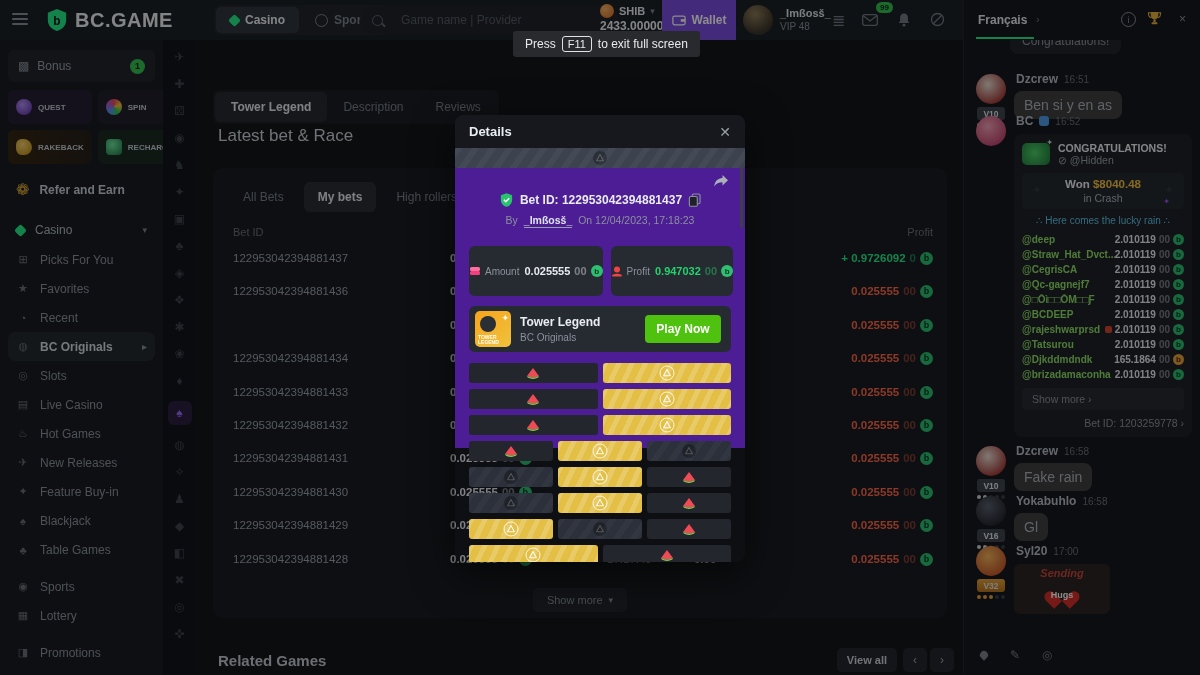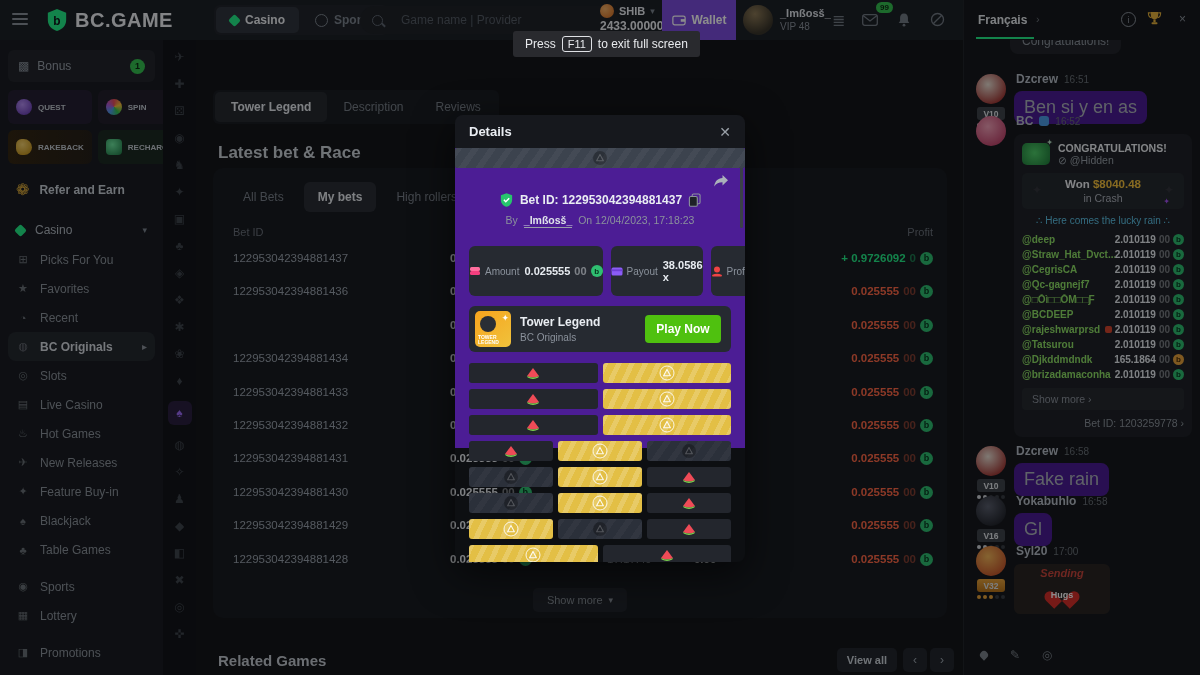--- a/index.html
+++ b/index.html
@@ -71,21 +71,21 @@
   .side-gap{height:8px;}
   
   .rail{position:absolute;left:163px;top:40px;width:33px;bottom:0;background:#13151a;display:flex;flex-direction:column;align-items:center;padding-top:10px;gap:13px;box-sizing:border-box;}
   .rail-ic{color:#3f454d;font-size:12px;line-height:14px;cursor:pointer;}
   .rail-ic.active{background:#2a2040;color:#9d6bf7;border-radius:6px;width:24px;height:24px;display:flex;align-items:center;justify-content:center;}
   
   .main{position:absolute;left:196px;top:40px;width:767px;bottom:0;background:#15171b;}
   .game-tabs{position:absolute;left:17px;top:50px;display:flex;background:#1b1e24;border-radius:6px;padding:2px;}
   .gtab{padding:0 16px;height:30px;line-height:30px;font-size:12px;color:#788089;border-radius:5px;cursor:pointer;}
   .gtab.active{background:#272b31;color:#e6eaee;font-weight:bold;}
-  .heading{position:absolute;left:22px;top:103px;font-size:17px;font-weight:bold;color:#cbd1d8;}
+  .heading{position:absolute;left:22px;top:86px;font-size:17px;font-weight:normal;color:#cbd1d8;}
   .panel{position:absolute;left:17px;top:128px;width:734px;height:450px;background:#191c21;border-radius:10px;}
   .bet-tabs{position:absolute;left:16px;top:14px;display:flex;align-items:center;gap:6px;}
   .btab{padding:0 14px;height:30px;line-height:30px;font-size:12px;color:#7a828c;border-radius:6px;cursor:pointer;white-space:nowrap;}
   .btab.active{background:#2b2f36;color:#e6eaee;font-weight:bold;}
   .thead-id{position:absolute;left:20px;top:58px;font-size:11px;color:#6b727c;}
   .thead-profit{position:absolute;right:14px;top:58px;font-size:11px;color:#6b727c;}
   .rows{position:absolute;left:0;top:74px;right:0;height:340px;}
   .bet-row{position:absolute;left:0;right:0;height:33px;line-height:33px;cursor:pointer;}
   .br-id{position:absolute;left:20px;font-size:11.5px;color:#9aa3ae;}
   .br-bet{position:absolute;left:237px;font-size:11.5px;font-weight:bold;color:#e7ebf0;display:flex;align-items:center;gap:4px;height:33px;}
@@ -112,21 +112,21 @@
   .partial-bubble{position:absolute;left:46px;top:26px;height:28px;padding:0 12px;background:#23262c;border-radius:8px;color:#8b929c;font-size:12px;display:flex;align-items:flex-end;padding-bottom:6px;box-sizing:border-box;z-index:1;}
   .msg{position:absolute;left:12px;right:12px;}
   .av{position:absolute;left:0;top:2px;width:30px;height:30px;border-radius:50%;}
   .av.a1{background:radial-gradient(circle at 40% 35%,#e8ddd2,#a33b38 75%);}
   .av.a2{background:radial-gradient(circle at 40% 35%,#f2a0b8,#c2476f 75%);}
   .av.a3{background:radial-gradient(circle at 40% 35%,#5a5f6e,#23262e 75%);}
   .av.a4{background:radial-gradient(circle at 40% 35%,#f2b559,#c85a2e 75%);}
   .mname{margin-left:40px;font-size:12px;font-weight:bold;color:#b7bec8;display:flex;align-items:center;gap:6px;}
   .mtime{font-size:10px;font-weight:normal;color:#6a7178;}
   .bot-ic{width:10px;height:10px;border-radius:3px;background:#4d9de8;display:inline-block;}
-  .bubble{display:inline-block;margin-left:38px;margin-top:5px;background:#4c1d95;border-radius:8px;padding:6px 10px;font-size:18px;color:#aeb4bd;}
+  .bubble{display:inline-block;margin-left:38px;margin-top:5px;background:#404040;border-radius:8px;padding:6px 10px;font-size:14px;color:#aeb4bd;}
   .vbadge{position:absolute;left:1px;top:35px;width:28px;height:13px;border-radius:3px;background:#3f444c;color:#e2e6ea;font-size:8.5px;font-weight:bold;display:flex;align-items:center;justify-content:center;}
   .vbadge.gold{background:linear-gradient(180deg,#e8a33c,#b8741c);}
   .dots{position:absolute;left:1px;top:51px;display:flex;gap:2px;}
   .dots b{width:4px;height:4px;border-radius:50%;background:#3a3f46;}
   .dots b.on{background:#cfd4da;}
   .dots b.g{background:#e8a33c;}
   .rain-card{margin-left:38px;margin-top:6px;width:178px;background:#1f2228;border-radius:8px;padding:8px;box-sizing:border-box;}
   .rc-head{display:flex;gap:8px;align-items:center;}
   .money-ic{width:28px;height:22px;border-radius:5px;background:radial-gradient(circle at 45% 45%,#4fd06a,#1f7a3a);flex:none;position:relative;}
   .money-ic:after{content:"✦";position:absolute;right:-3px;top:-5px;color:#bfe8cc;font-size:8px;}
@@ -718,30 +718,20 @@
               <svg width="12" height="10" viewBox="0 0 12 10">
                 <rect x="1" y="1" width="10" height="4" rx="1.5" fill="#ff6e9e"></rect>
                 <rect x="1" y="5" width="10" height="4" rx="1.5" fill="#f43f7f"></rect>
               </svg>
               <span>Amount</span>
             </span>
     <span class="stat-val">0.025555<i>00</i><span class="coin g">b</span></span>
   </div>
   <div class="stat">
     <span class="stat-lab">
-              <svg width="12" height="9" viewBox="0 0 12 9">
-                <rect x="0.5" y="0.5" width="11" height="8" rx="1.5" fill="#8b5cf6"></rect>
-                <rect x="0.5" y="2.4" width="11" height="1.8" fill="#6d3fd4"></rect>
-              </svg>
-              <span>Payout</span>
-            </span>
-    <span class="stat-val">38.0586 x</span>
-  </div>
-  <div class="stat">
-    <span class="stat-lab">
               <svg width="12" height="11" viewBox="0 0 12 11">
                 <circle cx="6" cy="3.5" r="3" fill="#ef4444"></circle>
                 <path d="M1 9 Q6 6.5 11 9 L10.5 10.5 H1.5 Z" fill="#ef4444"></path>
               </svg>
               <span>Profit</span>
             </span>
     <span class="stat-val pos">0.947032<i>00</i><span class="coin g">b</span></span>
   </div>
         </div>
       <div class="game-card">

